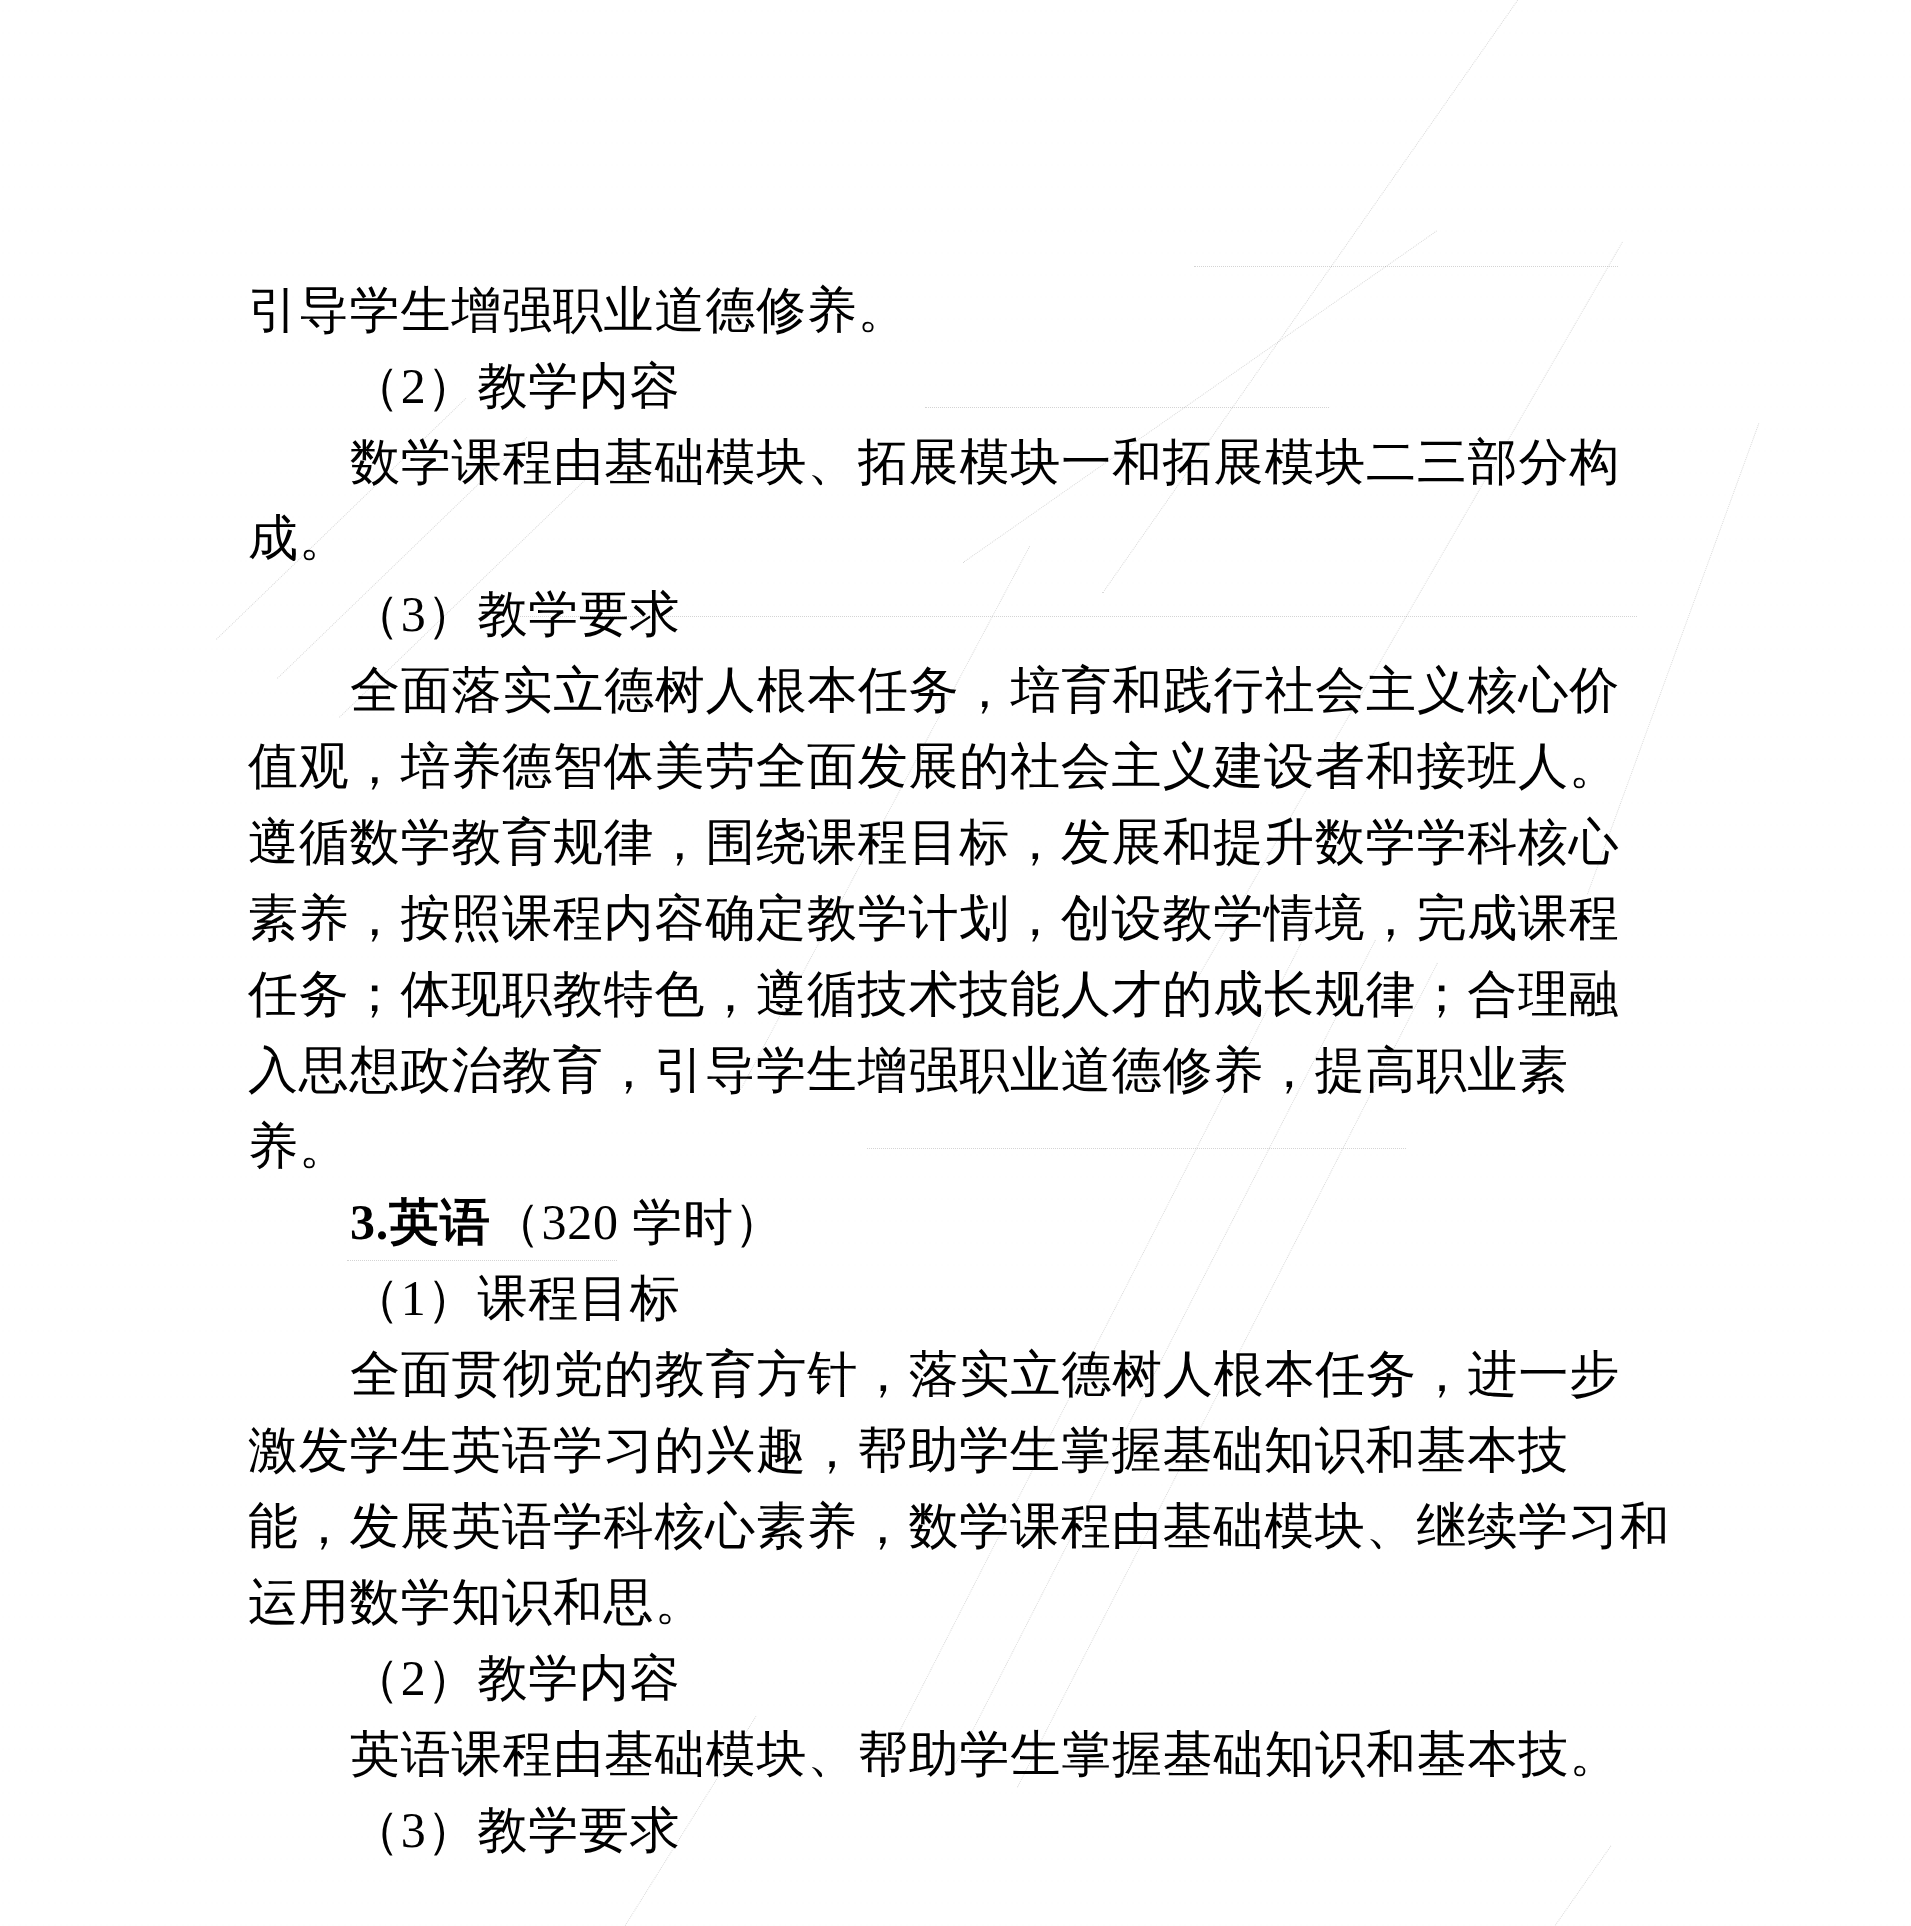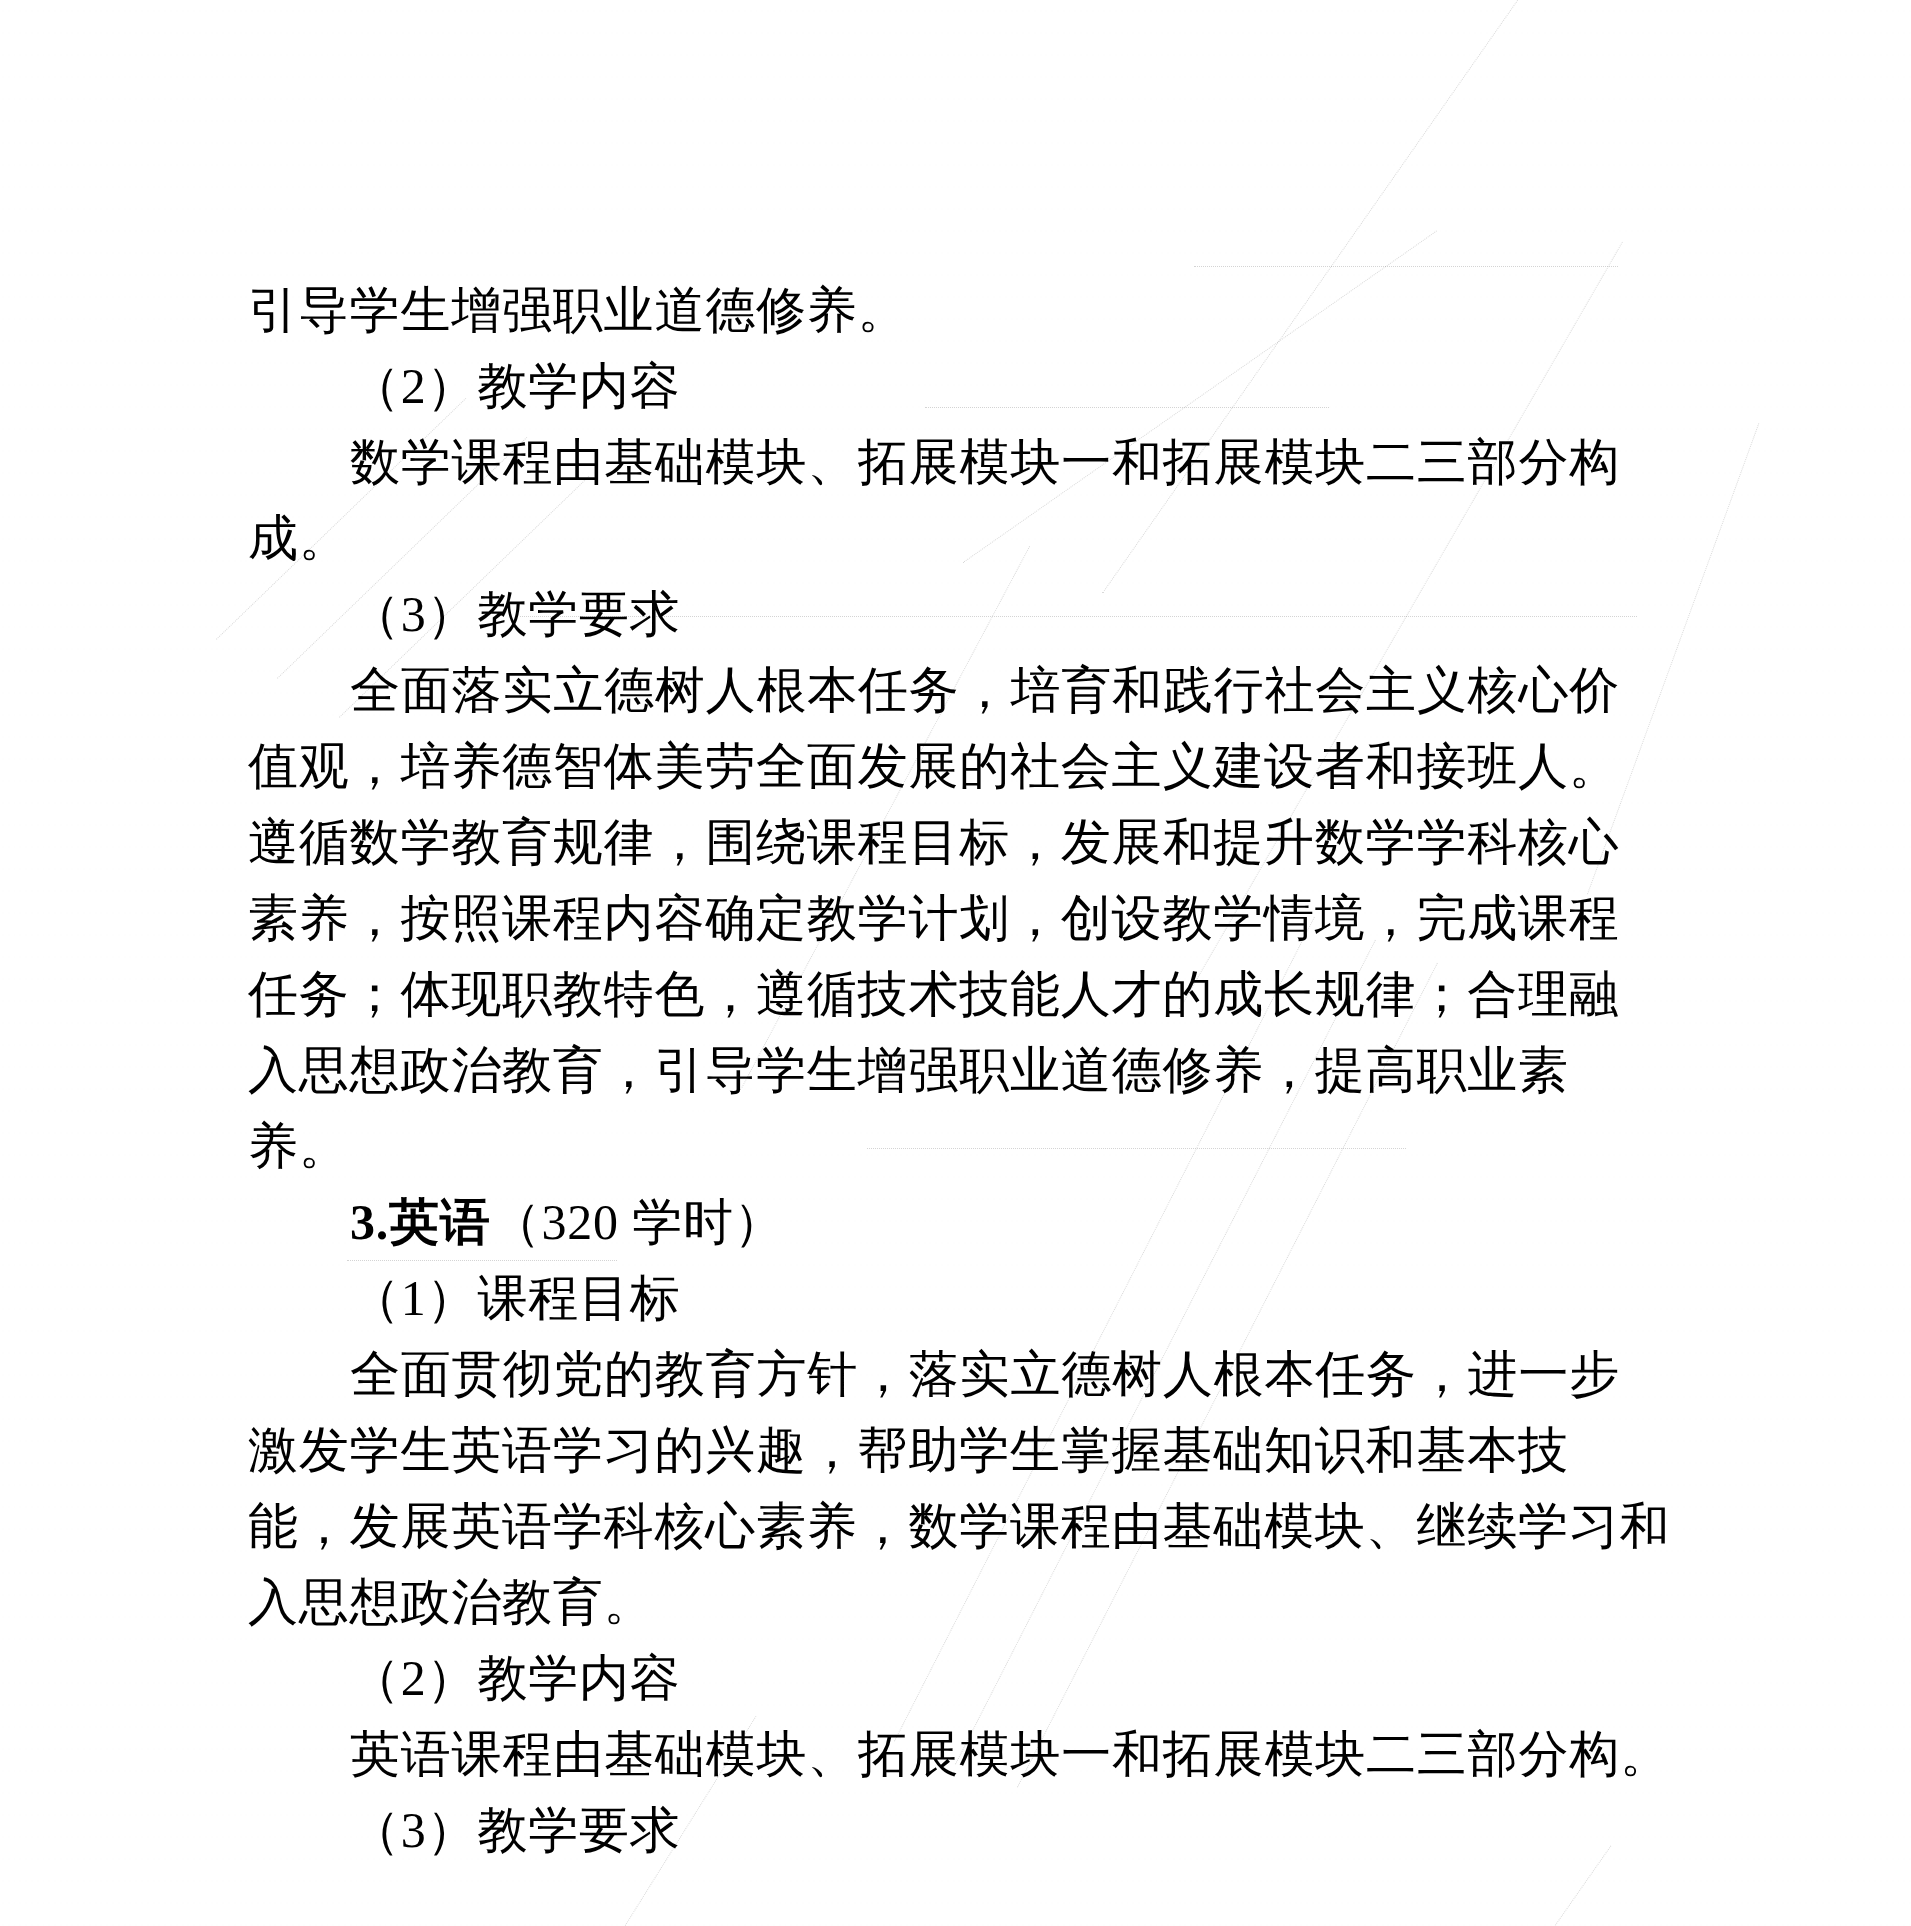--- a/index.html
+++ b/index.html
@@ -83,21 +83,21 @@
     <div class="line"><span>遵循数学教育规律，围绕课程目标，发展和提升数学学科核心</span></div>
     <div class="line"><span>素养，按照课程内容确定教学计划，创设教学情境，完成课程</span></div>
     <div class="line"><span>任务；体现职教特色，遵循技术技能人才的成长规律；合理融</span></div>
     <div class="line"><span>入思想政治教育，引导学生增强职业道德修养，提高职业素</span></div>
     <div class="line"><span>养。</span></div>
     <div class="line indent"><span class="b">3.英语</span><span>（320 学时）</span></div>
     <div class="line indent"><span>（1）课程目标</span></div>
     <div class="line indent"><span>全面贯彻党的教育方针，落实立德树人根本任务，进一步</span></div>
     <div class="line"><span>激发学生英语学习的兴趣，帮助学生掌握基础知识和基本技</span></div>
     <div class="line"><span>能，发展英语学科核心素养，数学课程由基础模块、继续学习和</span></div>
-    <div class="line"><span>入思想政治教育。</span></div>
+    <div class="line"><span>运用数学知识和思。</span></div>
     <div class="line indent"><span>（2）教学内容</span></div>
-    <div class="line indent"><span>英语课程由基础模块、拓展模块一和拓展模块二三部分构。</span></div>
+    <div class="line indent"><span>英语课程由基础模块、帮助学生掌握基础知识和基本技。</span></div>
     <div class="line indent"><span>（3）教学要求</span></div>
 
   </main>
 
 </div>
 
 
 </body></html>

